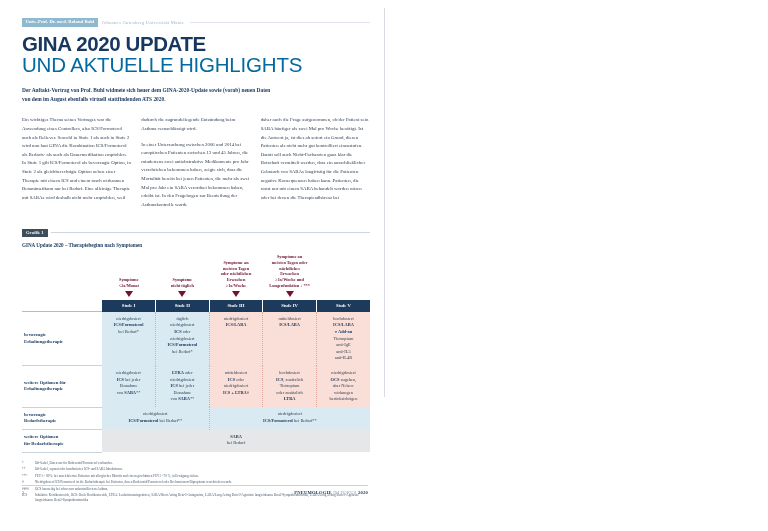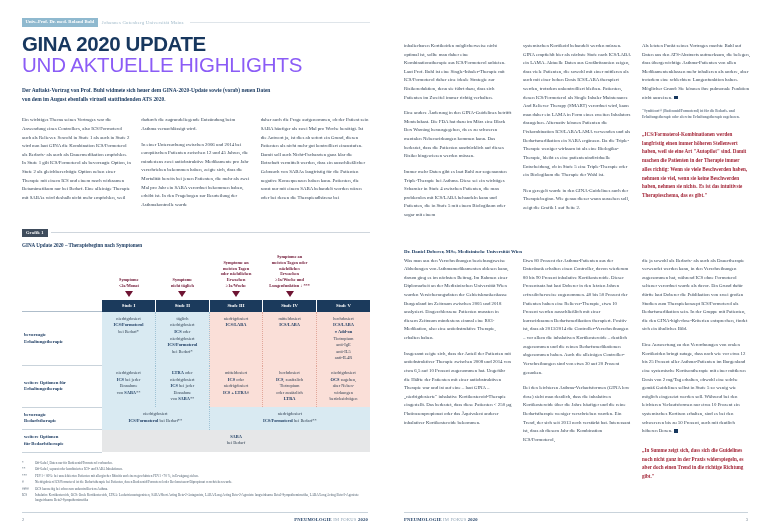--- a/index.html
+++ b/index.html
@@ -2,21 +2,21 @@
 <html><head>
 <meta charset="utf-8">
 <style>
   * { box-sizing: border-box; margin: 0; padding: 0; }
   html, body {
     width: 768px; height: 531px;
     background: #ffffff;
     font-family: "Liberation Serif", serif;
     overflow: hidden;
   }
-  .spread { display: flex; width: 768px; height: 405px; background:#ffffff; position: relative; }
+  .spread { display: flex; width: 768px; height: 405px; background:#ffffff; position: relative; flex-direction: column; }
   .page { width: 384px; height: 531px; position: relative; background:#ffffff; padding: 18px 20px 0 20px; }
   .page.left  { padding-left: 22px; padding-right: 14px; }
   .page.right { padding-left: 20px; padding-right: 18px; }
   .gutter { position:absolute; left:384px; top:8px; bottom:8px; width:1px; background:#d8dce2; }
 
   
   .byline { display:flex; align-items:center; gap:4px; margin-bottom:6px; }
   .byline-name {
     background:#8fb9cf; color:#ffffff; font-weight:bold;
     font-size:4.6px; letter-spacing:.1px; padding:2.2px 3.5px; line-height:1;
@@ -25,21 +25,21 @@
   .byline-affil { color:#9fb9c9; font-size:4.8px; letter-spacing:.2px; }
   .byline-rule { flex:1; height:1px; background:#dfe5ea; margin-left:2px; }
 
   
   h1.maintitle {
     font-family:"Liberation Sans", sans-serif;
     font-weight:bold; color:#17375e; font-size:20.5px; line-height:1.04;
     letter-spacing:-0.4px; margin-bottom:1px;
   }
   h1.maintitle .sub {
-    display:block; font-weight:normal; color:#8b5cf6; font-size:20.5px;
+    display:block; font-weight:normal; color:#0369a1; font-size:20.5px;
     letter-spacing:-0.2px;
   }
   .deck {
     margin-top:10px; font-weight:bold; color:#17375e;
     font-size:5.4px; line-height:1.65; max-width:255px;
   }
 
   
   .cols3 { display:flex; gap:10px; margin-top:13px; }
   .cols3 .col { width:115px; }

